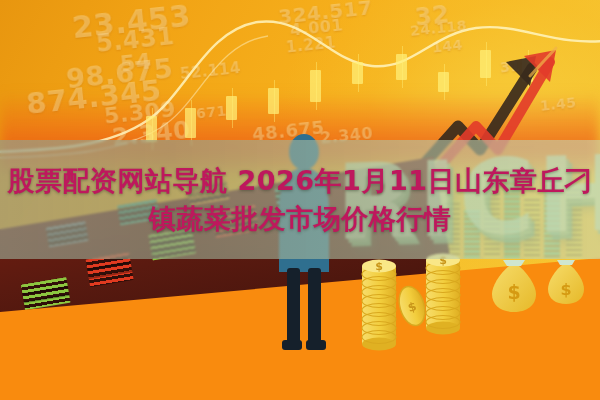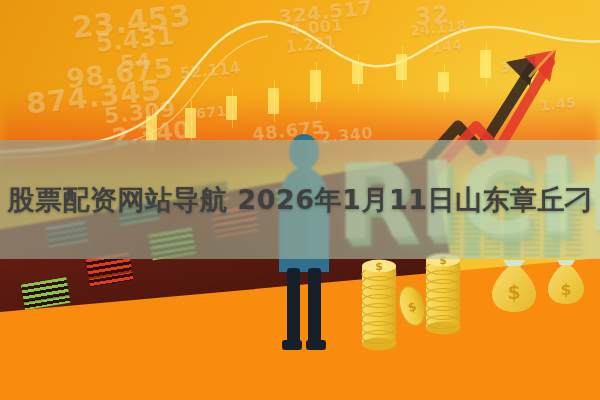--- a/index.html
+++ b/index.html
@@ -84,21 +84,21 @@
       rgba(168,186,158,.62) 55%,
       rgba(186,206,176,.60) 78%,
       rgba(196,214,186,.58) 100%);
     backdrop-filter:blur(1px);
   }
 
   
   #headline{
     position:absolute;left:0;top:142px;width:600px;height:115px;
     display:flex;flex-direction:column;align-items:center;justify-content:center;gap:2px;
-    color:#404040;font-size:27px;font-weight:700;line-height:1.32;
+    color:#be185d;font-size:27px;font-weight:700;line-height:1.32;
     letter-spacing:.5px;text-align:center;
     text-shadow:0 1px 3px rgba(40,55,35,.45);
   }
   #headline .ln{white-space:nowrap;}
 </style>
 </head>
 <body>
 
 <div id="stage">
 
@@ -278,15 +278,16 @@
                C 276 52, 284 47, 284 37 C 284 30, 278 18, 266 10 Z" fill="url(#gbag)"></path>
       <path d="M 257 8 L 275 8 L 272 13 L 260 13 Z" fill="#cfe6cf"></path>
       <text x="266" y="43" font-size="16" font-weight="700" fill="#d59a12" text-anchor="middle" font-family="DejaVu Sans, sans-serif">$</text>
     </g>
   </svg>
 
   <div id="text-band"></div>
 
   <div id="headline">
     <div class="ln">股票配资网站导航 2026年1月11日山东章丘刁</div>
+    <div class="ln">镇蔬菜批发市场价格行情</div>
   </div>
 
 </div>
 
 </body></html>

